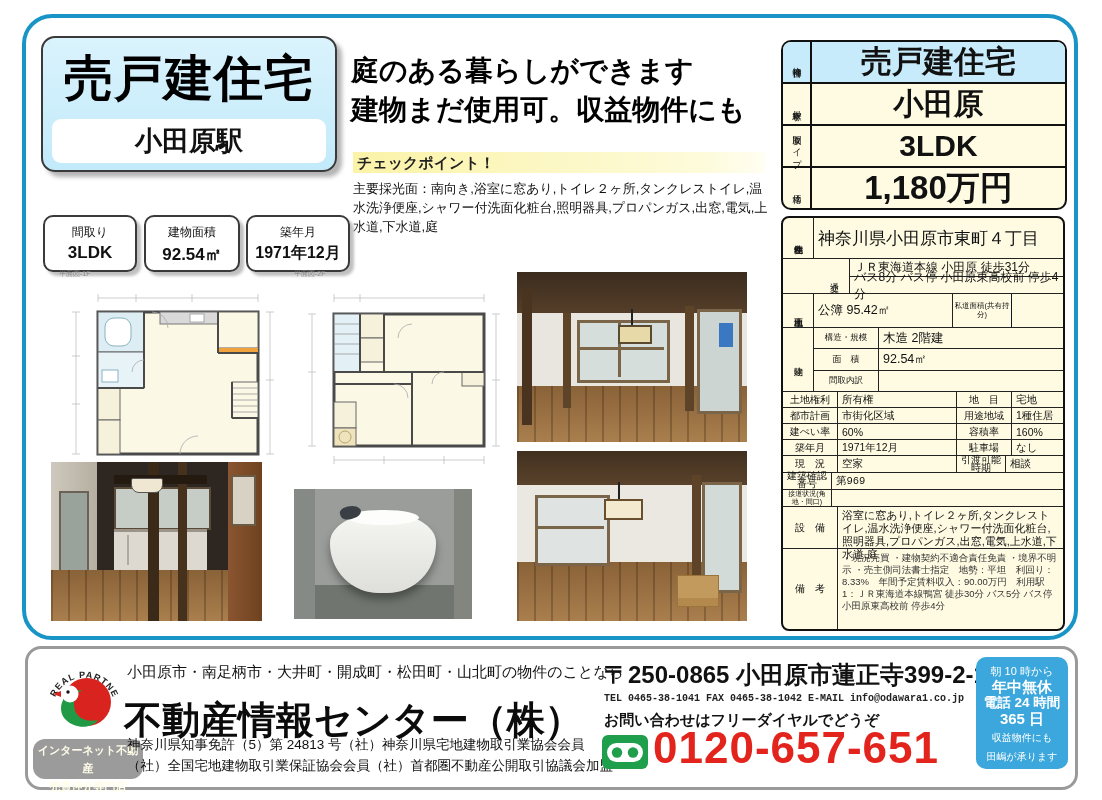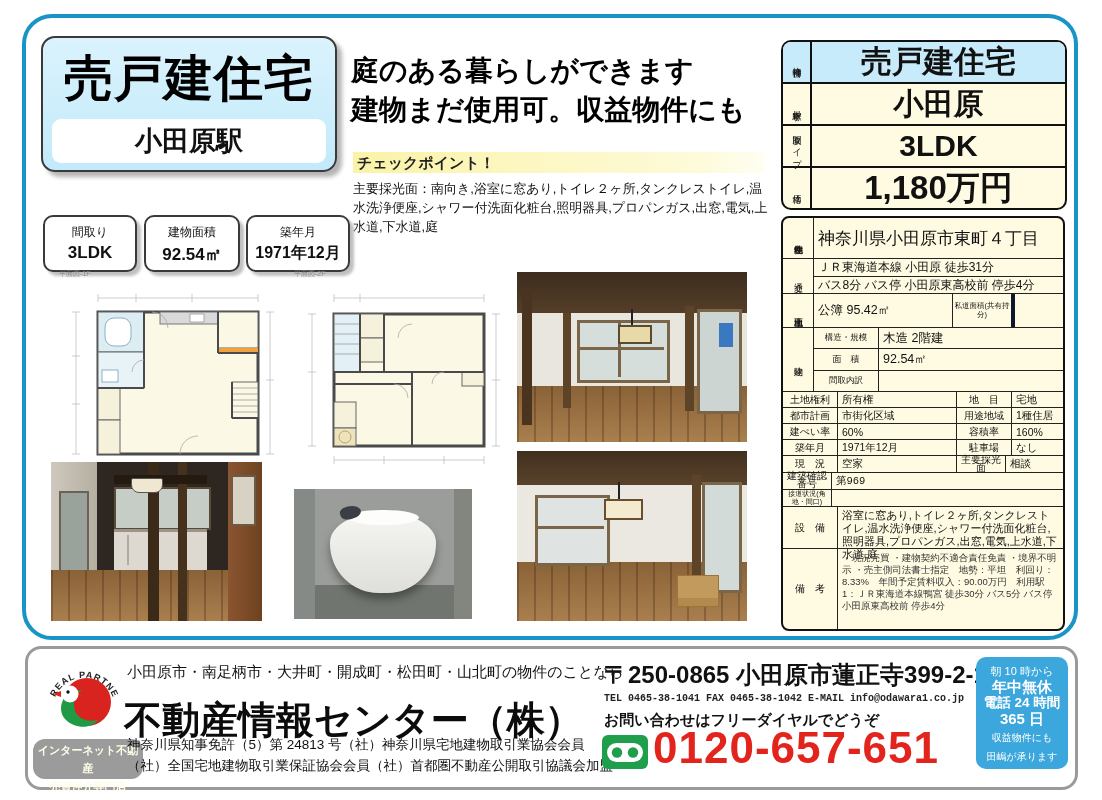--- a/index.html
+++ b/index.html
@@ -307,31 +307,31 @@
       <div class="sum-label">価格</div>
       <div class="sum-val" style="font-size:33px;">1,180万円</div>
     </div>
   </div>
 
   <div class="abs dt" style="left:755px;top:198px;">
     <div class="dt-row" style="height:40px;">
       <div class="dt-vlab">物件所在地</div>
       <div class="dt-cell" style="flex:1;font-size:17px;">神奈川県小田原市東町４丁目</div>
     </div>
-    <div class="dt-row" style="height:34px;">
+    <div class="dt-row" style="height:34px;padding-left:36px;">
       <div class="dt-vlab">交通</div>
       <div style="flex:1;display:flex;flex-direction:column;">
         <div class="dt-cell" style="height:17px;font-size:12px;">ＪＲ東海道本線 小田原 徒歩31分</div>
         <div class="dt-cell" style="height:17px;font-size:12px;border-top:1px solid #222;">バス8分 バス停 小田原東高校前 停歩4分</div>
       </div>
     </div>
     <div class="dt-row" style="height:33px;">
       <div class="dt-vlab">土地面積</div>
       <div class="dt-cell" style="width:130px;font-size:12.5px;border-right:1px solid #222;">公簿 95.42㎡</div>
-      <div class="dt-cell tiny-lab" style="width:56px;border-right:4px solid #0f172a;">私道面積(共有持分)</div>
+      <div class="dt-cell tiny-lab" style="width:56px;border-right:1px solid #0f172a;">私道面積(共有持分)</div>
       <div class="dt-cell" style="flex:1;"></div>
     </div>
     <div class="dt-row" style="height:63px;">
       <div class="dt-vlab">建物</div>
       <div style="flex:1;display:flex;flex-direction:column;">
         <div style="display:flex;height:21px;">
           <div class="dt-cell" style="width:56px;font-size:8.5px;justify-content:center;border-right:1px solid #222;">構造・規模</div>
           <div class="dt-cell" style="flex:1;font-size:12.5px;">木造 2階建</div>
         </div>
         <div style="display:flex;height:21px;border-top:1px solid #222;">
@@ -364,21 +364,21 @@
     </div>
     <div class="dt-row" style="height:15px;">
       <div class="dt-cell pair-lab">築年月</div>
       <div class="dt-cell pair-v1">1971年12月</div>
       <div class="dt-cell pair-lab">駐車場</div>
       <div class="dt-cell pair-v2">なし</div>
     </div>
     <div class="dt-row" style="height:16px;">
       <div class="dt-cell pair-lab">現　況</div>
       <div class="dt-cell pair-v1">空家</div>
-      <div class="dt-cell pair-lab tiny-lab" style="width:46px;">主要採光面</div>
+      <div class="dt-cell pair-lab tiny-lab" style="width:46px;">引渡可能時期</div>
       <div class="dt-cell pair-v2">相談</div>
     </div>
     <div class="dt-row" style="height:16px;font-family:Liberation Mono, monospace;">
       <div class="dt-cell pair-lab tiny-lab" style="width:46px;">建築確認番号</div>
       <div class="dt-cell" style="flex:1;font-size:10.5px;">第969</div>
     </div>
     <div class="dt-row" style="height:16px;">
       <div class="dt-cell pair-lab tiny-lab" style="width:46px;font-size:7px;">接道状況(角地・間口)</div>
       <div class="dt-cell" style="flex:1;"></div>
     </div>

